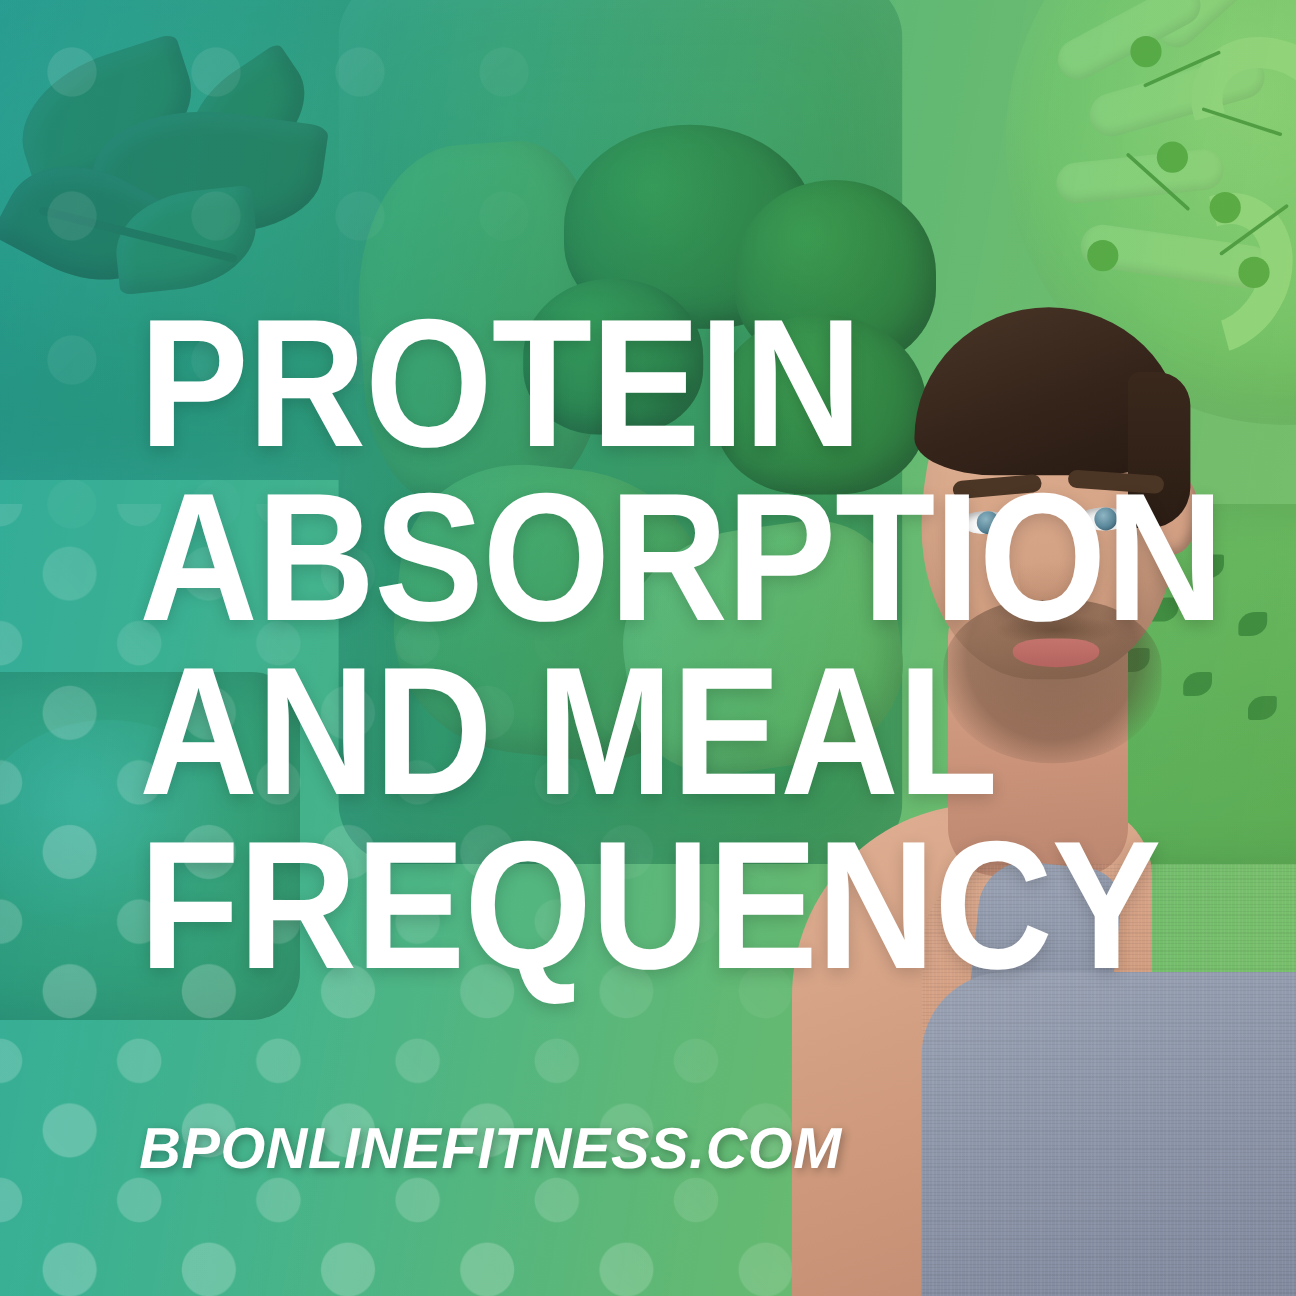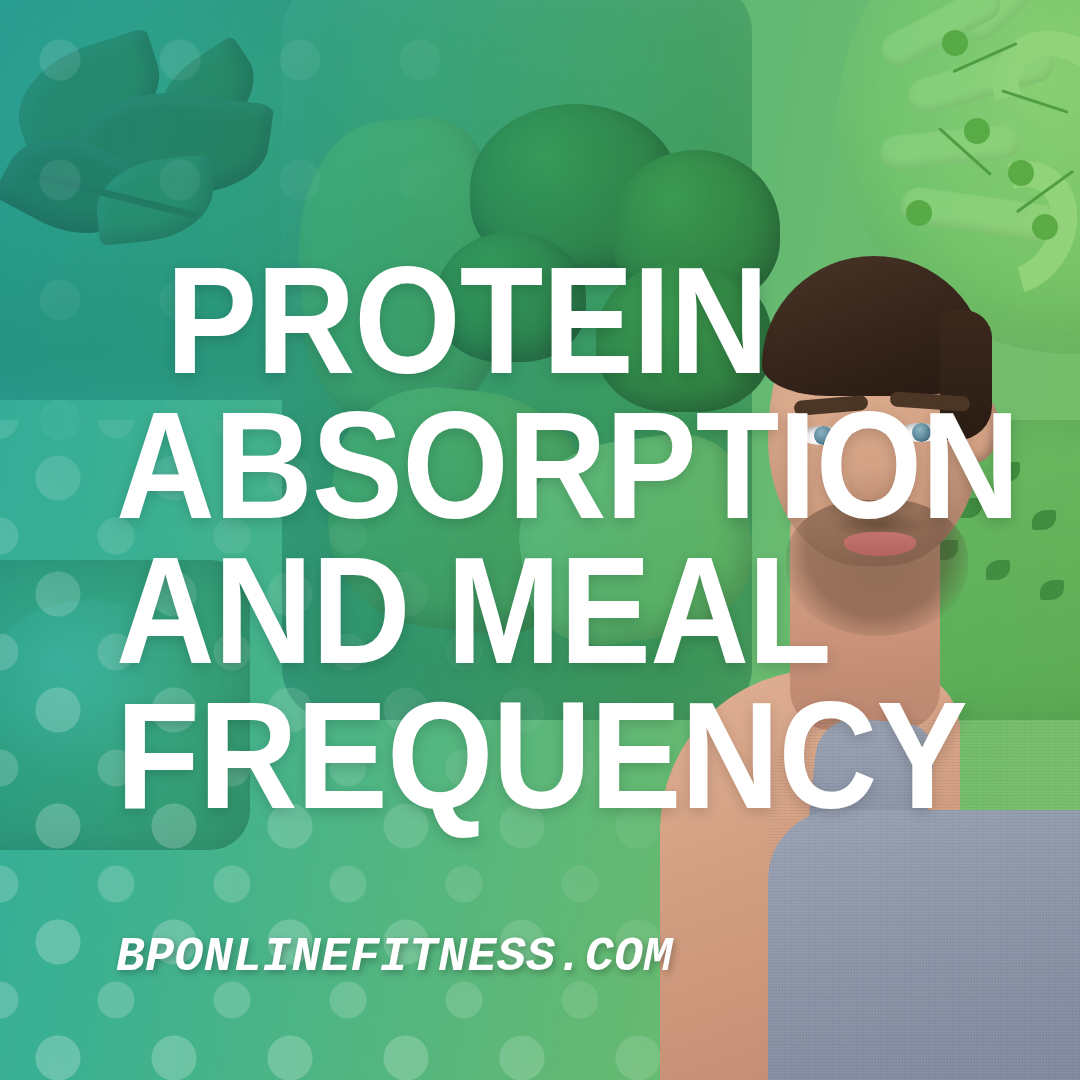--- a/index.html
+++ b/index.html
@@ -278,21 +278,21 @@
     color:#fff;
     font-family:"Liberation Sans", sans-serif;
     font-weight:700;
     font-size:31px;
     letter-spacing:2.0px;
     white-space:nowrap;
     text-shadow:0 2px 5px rgba(0,0,0,.22);
   }
 
   .headline{
-    position:absolute; left:116px; top:248px; width:780px;text-align:center;
+    position:absolute; left:116px; top:248px; width:780px;
   }
   .hl-line{
     color:#ffffff;
     font-family:"Liberation Sans Narrow","Liberation Sans", sans-serif;
     font-weight:700;
     font-size:152px;
     line-height:0.955;
     letter-spacing:-1px;
     transform:scaleX(0.90);
     transform-origin:left center;
@@ -300,21 +300,21 @@
     text-shadow:0 4px 14px rgba(0,0,0,.16);
   }
   .hl-line.l1{ font-size:152px; }
   .hl-line.l2{ font-size:152px; }
   .hl-line.l3{ font-size:152px; }
   .hl-line.l4{ font-size:152px; }
 
   .url{
     position:absolute; left:116px; top:930px;
     color:#ffffff;
-    font-family:Liberation Mono, monospace;
+    font-family:Liberation Sans, sans-serif;
     font-style:italic;
     font-weight:700;
     font-size:48px;
     letter-spacing:0.5px;
     white-space:nowrap;
     text-shadow:2px 3px 7px rgba(0,0,0,.28);
   }
 </style>
 </head>
 <body>

